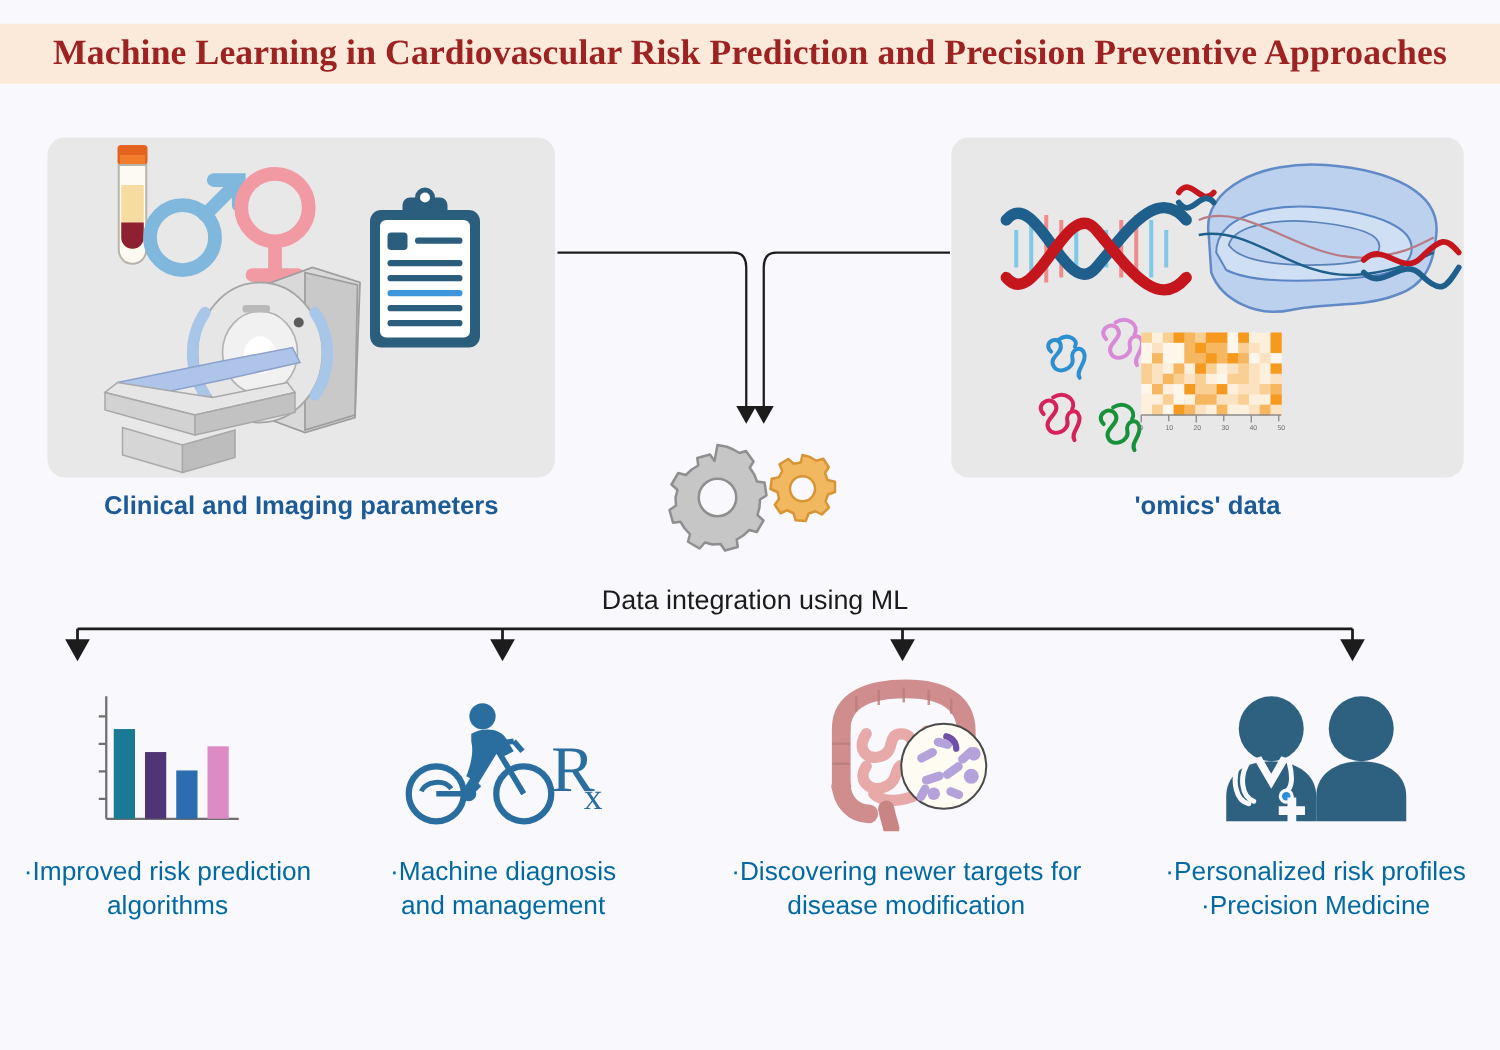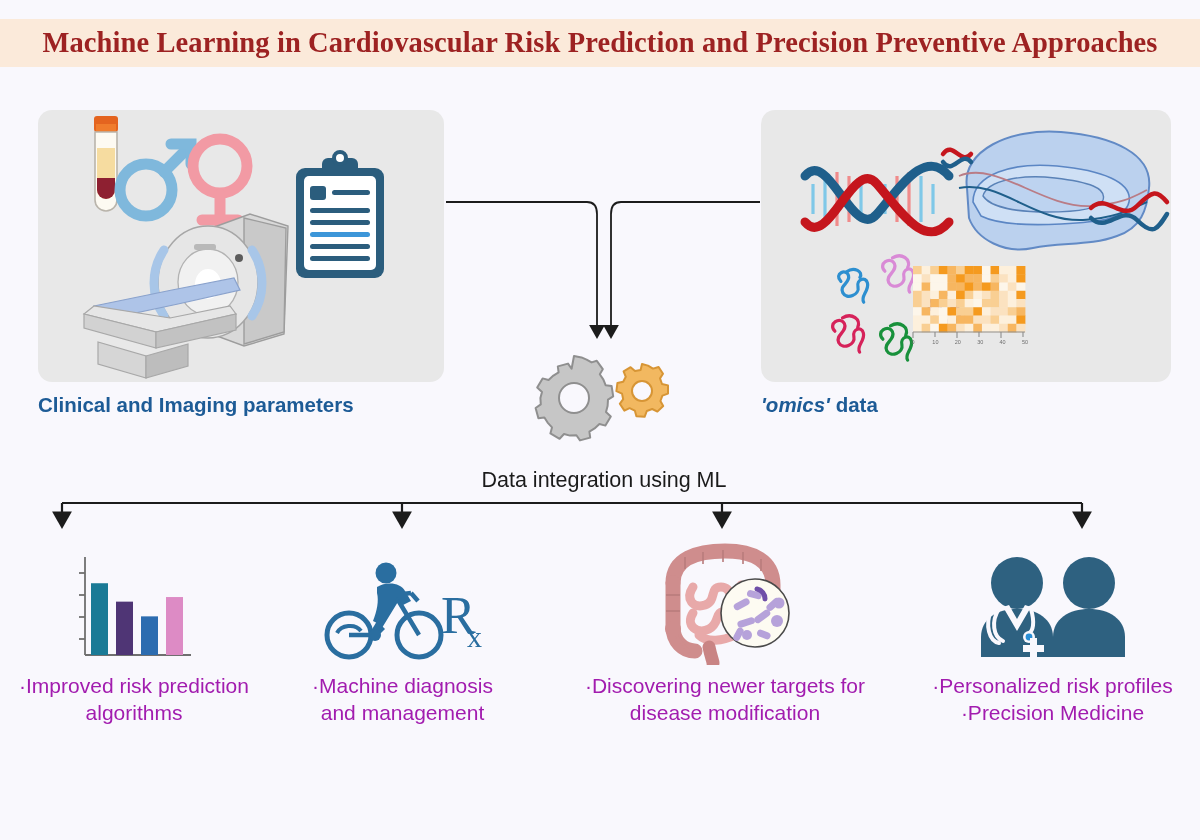--- a/index.html
+++ b/index.html
@@ -34,29 +34,29 @@
   .panel {
     position: absolute;
     background: #e8e8e8;
     border-radius: 14px;
   }
   #panel-left  { left: 38px;  top: 110px; width: 406px; height: 272px; }
   #panel-right { left: 761px; top: 110px; width: 410px; height: 272px; }
 
   .panel-label {
     position: absolute;
-    text-align: left;
+    text-align: center;
     font-size: 20.5px;
     font-weight: 700;
     color: #1d5b96;
     white-space: nowrap;
   }
   #label-left  { left: 38px;  top: 393px; width: 406px; }
   #label-right { left: 761px; top: 393px; width: 410px; }
-  .label-italic { font-style: italic; }
+  .label-italic { }
 
   
   .art { position: absolute; }
 
   
   #connector { position: absolute; left: 0; top: 180px; width: 1200px; height: 270px; }
 
   
   #gears { position: absolute; left: 518px; top: 350px; width: 180px; height: 95px; }
 
@@ -71,25 +71,25 @@
   
   #distributor { position: absolute; left: 0; top: 498px; width: 1200px; height: 38px; }
 
   
   .outcome { position: absolute; top: 540px; }
   .outcome-art {
     height: 125px;
     display: flex; align-items: flex-end; justify-content: center;
   }
   .outcome-text {
-    margin-top: 8px;
+    margin-top: 20px;
     text-align: center;
     font-size: 21px;
     line-height: 1.28;
-    color: #a21caf;
+    color: #0369a1;
     white-space: pre-line;
   }
   #outcome-0 { left: 0px;   width: 268px; }
   #outcome-1 { left: 275px; width: 255px; }
   #outcome-2 { left: 545px; width: 360px; }
   #outcome-3 { left: 905px; width: 295px; }
   #outcome-2 .outcome-text { font-size: 21px; }
 </style>
 </head>
 <body>

